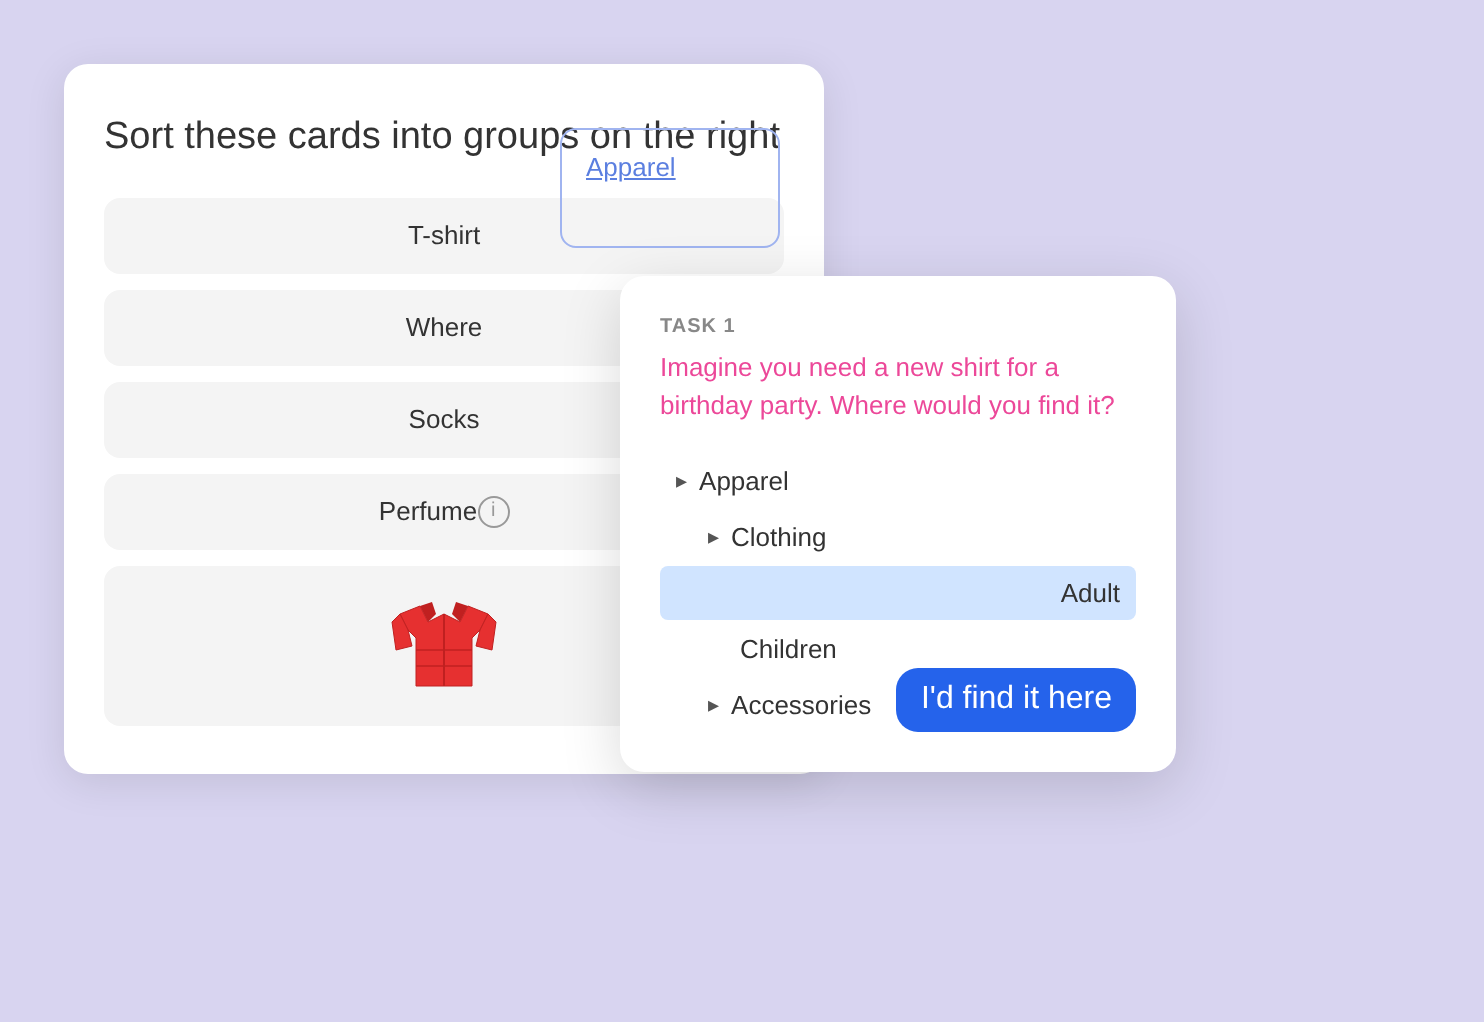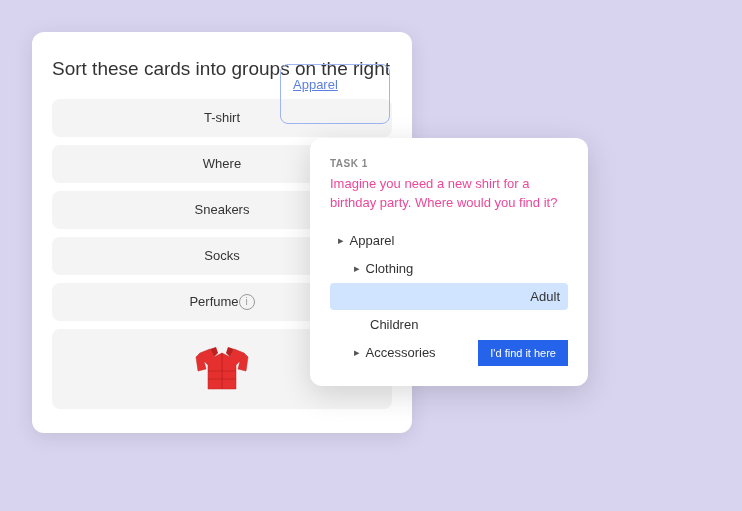--- a/index.html
+++ b/index.html
@@ -165,23 +165,23 @@
       padding-left: 40px;
     }
 
     .find-btn {
       position: absolute;
       right: 20px;
       bottom: 20px;
       background: #2563eb;
       color: #fff;
       border: none;
-      border-radius: 0;
+      border-radius: 11px;
       padding: 7px 12px;
-      font-size: 11px;
+      font-size: 16px;
       cursor: pointer;
       white-space: nowrap;
     }
   </style>
 </head>
 <body>
 
 <div class="main-card">
   <p class="instruction-text">Sort these cards into groups on the right</p>
 
@@ -190,23 +190,20 @@
   </div>
 
   <div class="card-list">
     <div class="card-item">
       <span>T-shirt</span>
     </div>
     <div class="card-item">
       <span>Where</span>
     </div>
     <div class="card-item">
-      <span>Sneakers</span>
-    </div>
-    <div class="card-item">
       <span>Socks</span>
     </div>
     <div class="card-item">
       <span>Perfume</span>
       <div class="info-icon">i</div>
     </div>
   </div>
 
   <div class="image-card">
     <svg class="jacket-icon" viewBox="0 0 60 60" xmlns="http://www.w3.org/2000/svg">

